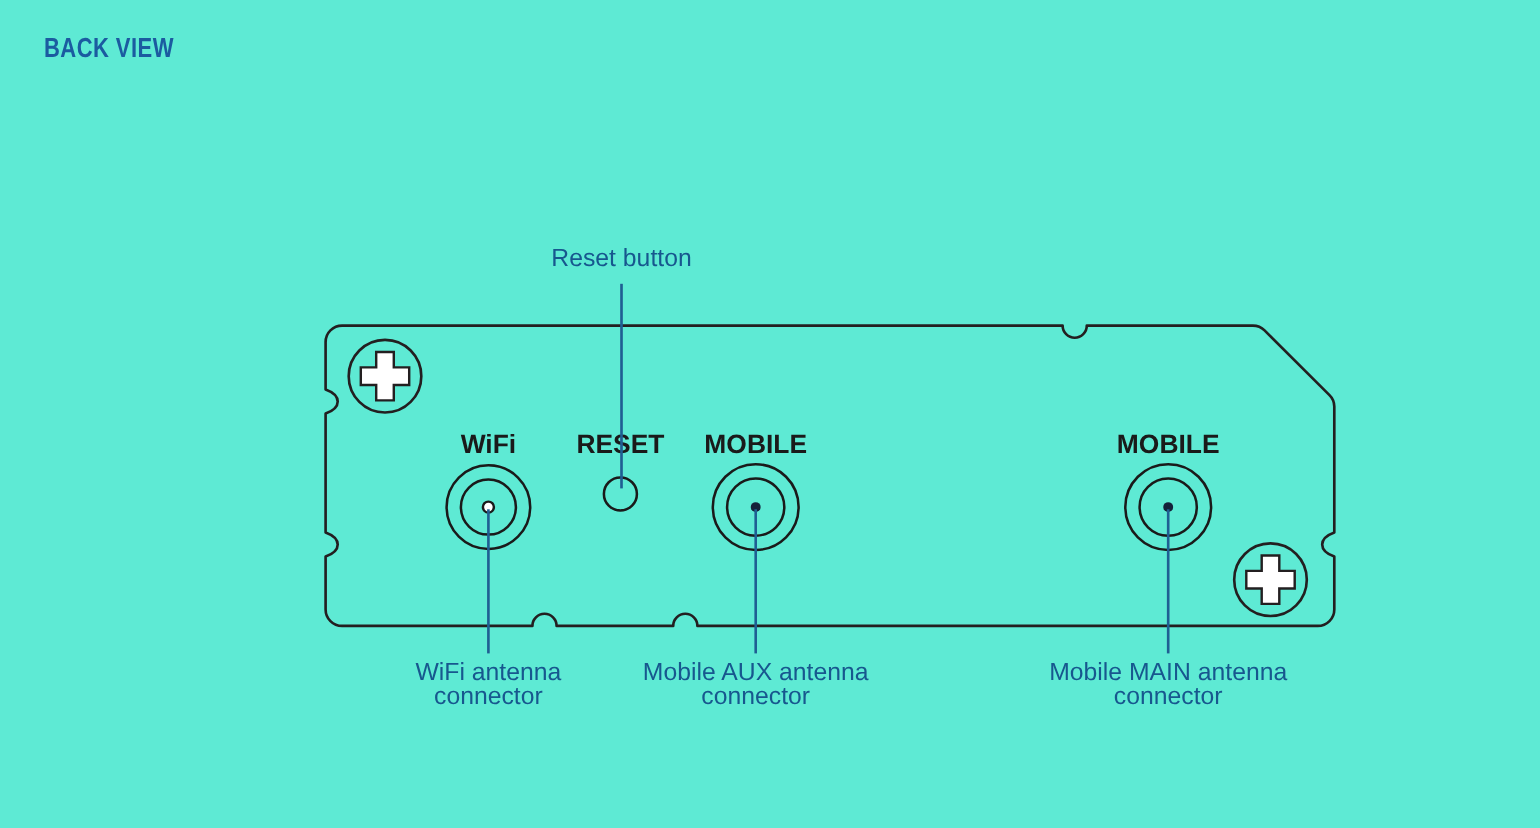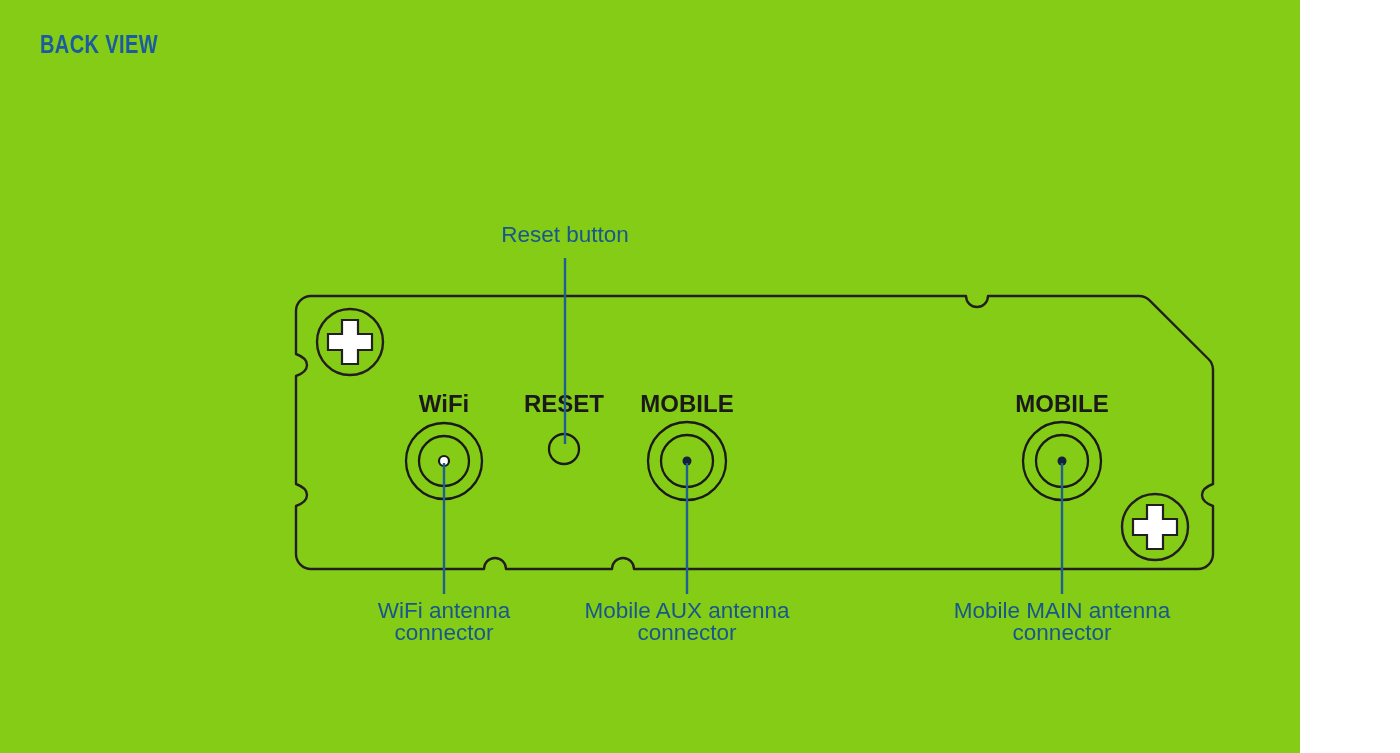--- a/index.html
+++ b/index.html
@@ -6,23 +6,23 @@
   html, body {
     margin: 0;
     padding: 0;
     background: #ffffff;
   }
   body {
     font-family: "Liberation Sans", sans-serif;
   }
   #page {
     position: relative;
-    width: 1300px;
+    width: 1400px;
     height: 753px;
-    background: #84cc16;
+    background: #5eead4;
     overflow: hidden;
   }
   #page-title {
     position: absolute;
     left: 40px;
     top: 30px;
     font-family: "Liberation Sans", sans-serif;
     font-weight: bold;
     font-size: 25px;
     letter-spacing: 0.5px;

